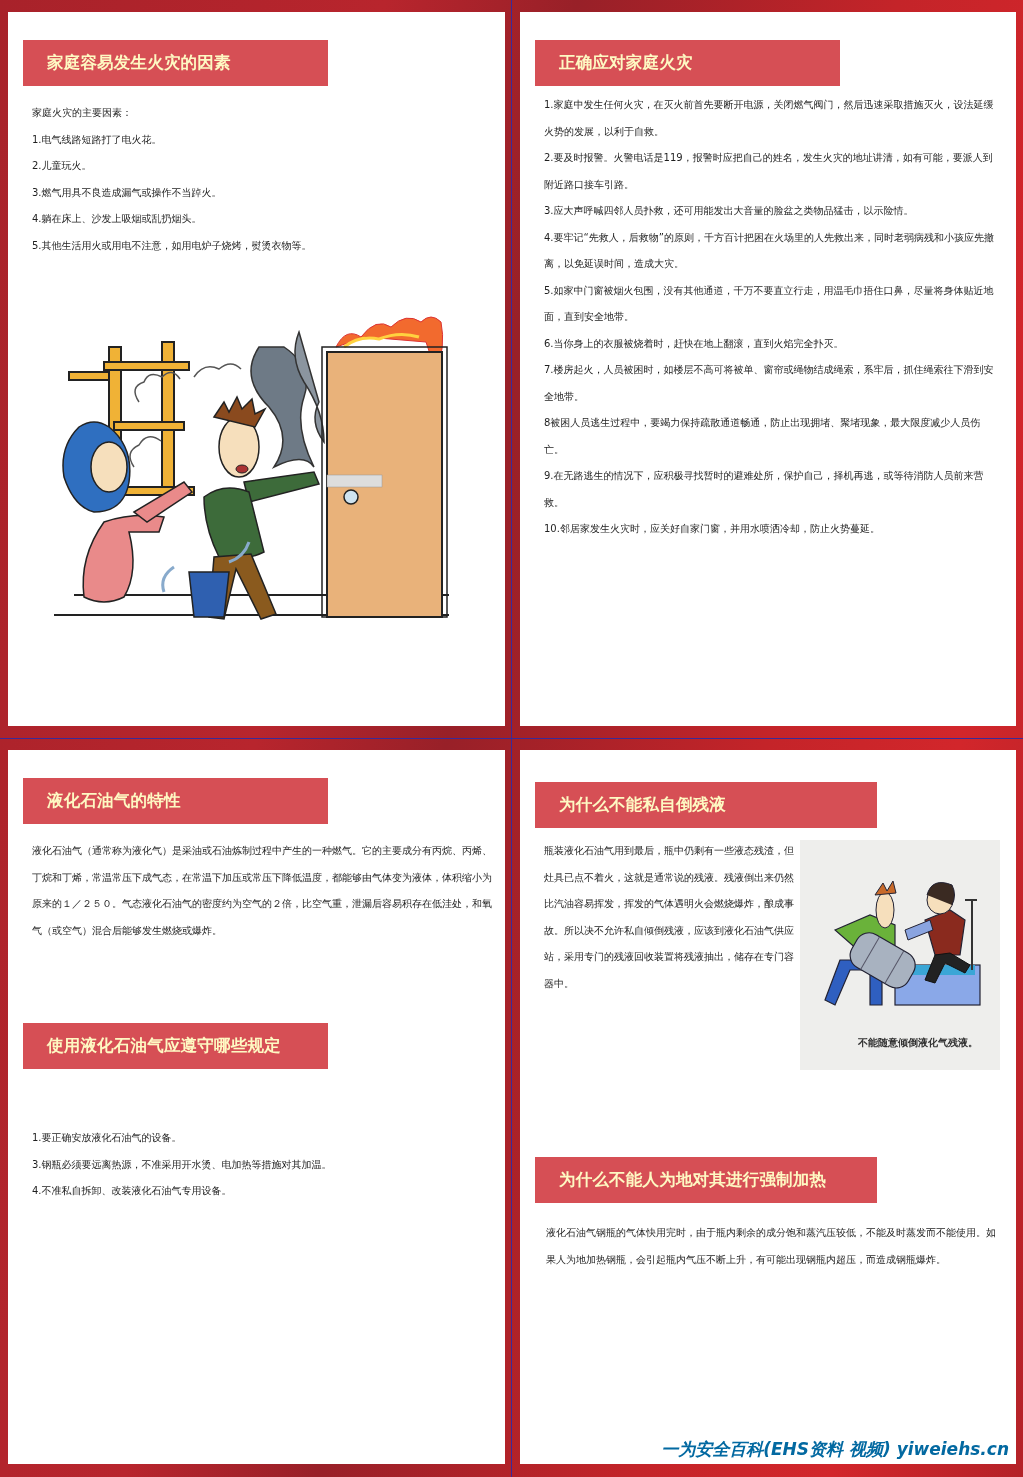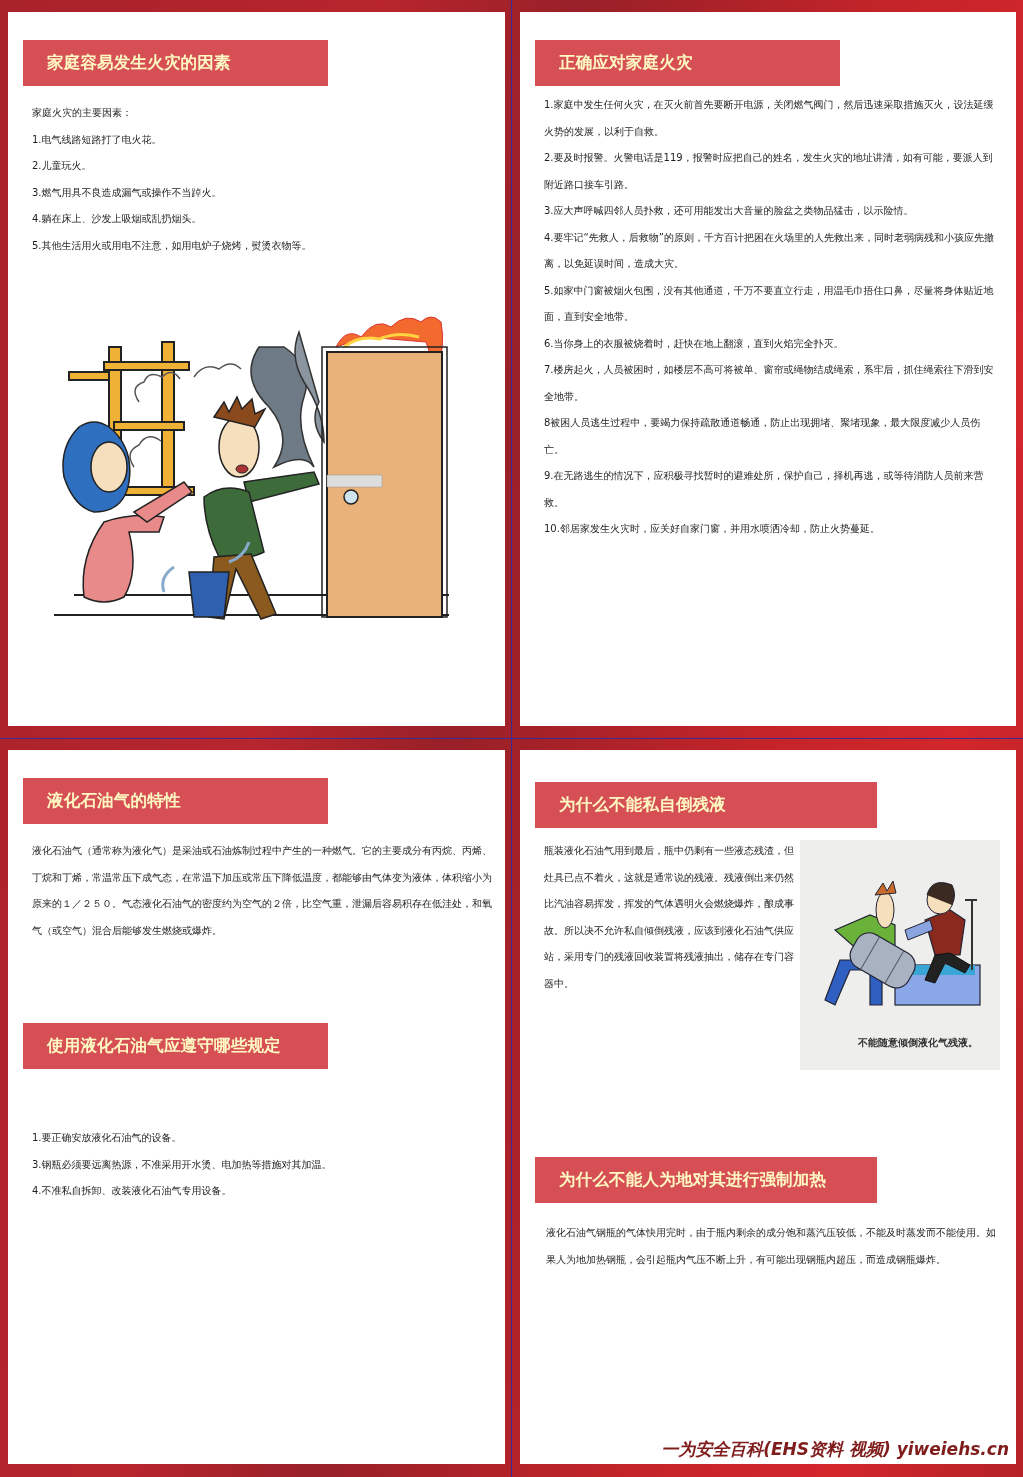--- a/index.html
+++ b/index.html
@@ -27,21 +27,21 @@
   .txt {
     position: absolute; font-size: 10px; line-height: 26.5px; color: #1f1f1f;
   }
   .txt p { margin: 0; }
 
   
   .illus { position: absolute; }
   .footer {
     position: absolute; right: 14px; bottom: 16px;
     font-family: "DejaVu Sans", sans-serif; font-style: italic; font-weight: bold;
-    font-size: 17px; color: #7f1d1d;
+    font-size: 17px; color: #0369a1;
   }
 </style>
 </head>
 <body>
 
 <div class="divider-h"></div>
 <div class="divider-v"></div>
 
 <section class="panel p1">
   <div class="hdr" style="top:28px;width:305px;">家庭容易发生火灾的因素</div>

